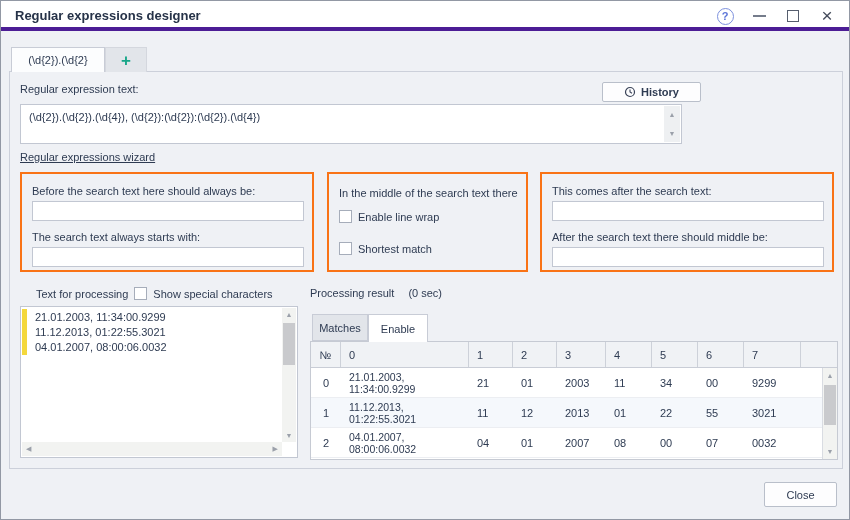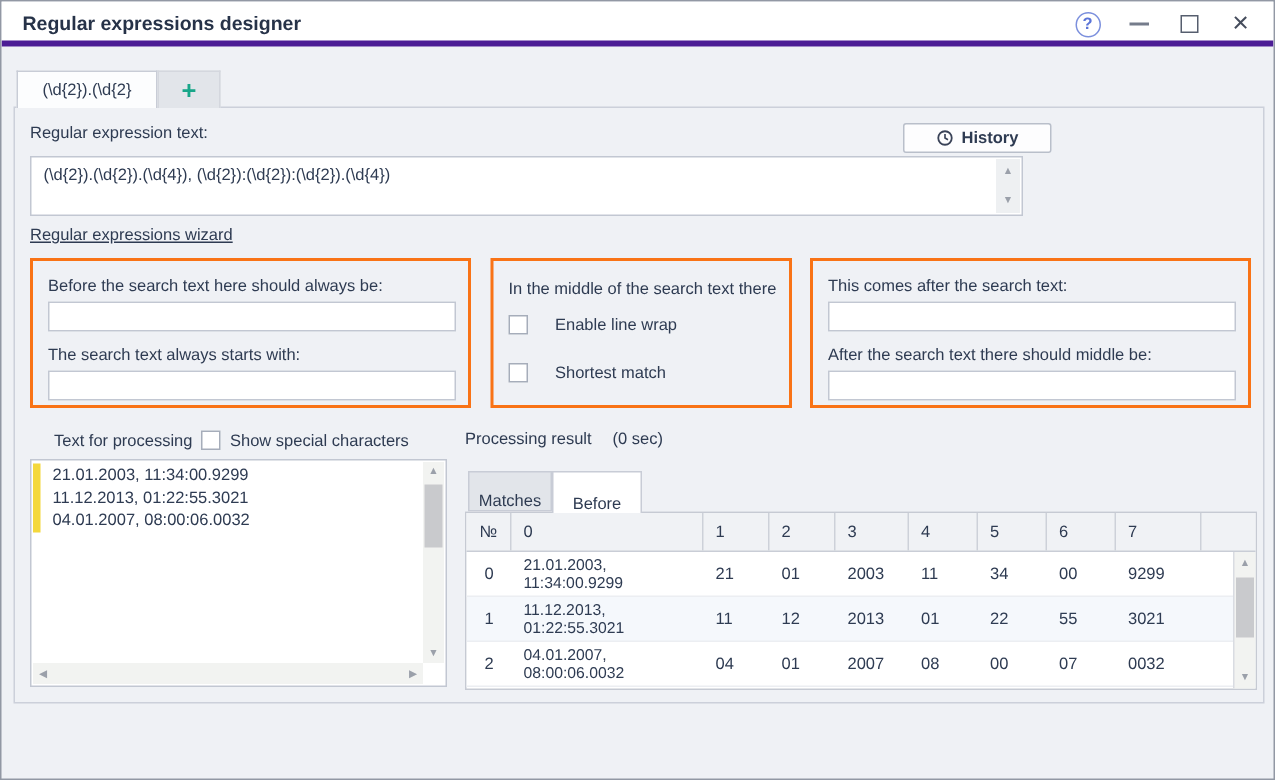--- a/index.html
+++ b/index.html
@@ -45,37 +45,37 @@
 
   .panel { position:absolute; top:100px; height:100px; border:2px solid #f97316; }
   .panel-1 { left:10px;  width:294px; }
   .panel-2 { left:317px; width:201px; }
   .panel-3 { left:530px; width:294px; }
   .p-lbl1 { position:absolute; left:10px; top:11px; white-space:nowrap; }
   .p-in1  { position:absolute; left:10px; top:27px; width:272px; height:20px; }
   .p-lbl2 { position:absolute; left:10px; top:57px; white-space:nowrap; }
   .p-in2  { position:absolute; left:10px; top:73px; width:272px; height:20px; }
   input.txt { background:#ffffff; border:1px solid #c2c7d2; font-family:"Liberation Sans",sans-serif; font-size:11px; color:#2e3b52; padding:0 5px; outline:none; }
-  .cb-row { position:absolute; left:10px; display:flex; align-items:center; gap:18px; }
+  .cb-row { position:absolute; left:10px; display:flex; align-items:center; gap:6px; }
   .checkbox { width:13px; height:13px; background:#ffffff; border:1px solid #a6adba; flex:none; cursor:pointer; }
 
   
   .proc-label-row { position:absolute; left:26px; top:215px; display:flex; align-items:center; gap:6px; }
   .textarea { position:absolute; left:10px; top:234px; width:278px; height:152px; background:#ffffff; border:1px solid #c2c7d2; }
   .ymark { position:absolute; left:1px; top:2px; width:5px; height:46px; background:#f4d83c; }
   .plines { position:absolute; left:14px; top:3px; right:18px; }
   .pline { line-height:15px; white-space:nowrap; }
   .vscroll { position:absolute; right:1px; top:1px; bottom:15px; width:14px; background:#f2f3f1; }
   .hscroll { position:absolute; left:1px; right:15px; bottom:1px; height:14px; background:#f2f3f1; }
   .harrow { position:absolute; top:0; bottom:0; display:flex; align-items:center; font-size:7px; color:#9ba0aa; cursor:pointer; }
   .thumb-v { position:absolute; left:1px; right:1px; background:#c9cacd; }
 
   
   .result-label-row { position:absolute; left:300px; top:215px; display:flex; align-items:center; }
-  .rtab { position:absolute; top:242px; height:27px; display:flex; align-items:flex-end; justify-content:center; cursor:pointer; }
+  .rtab { position:absolute; top:242px; height:27px; display:flex; align-items:center; justify-content:center; cursor:pointer; }
   .rtab-matches { left:302px; width:56px; background:#e2e5ea; border:1px solid #c8ccd6; }
   .rtab-groups  { left:358px; width:60px; background:#ffffff; border:1px solid #c8ccd6; border-bottom:none; height:28px; z-index:2; }
 
   .rtable { position:absolute; left:300px; top:269px; width:528px; height:119px; background:#ffffff; border:1px solid #c6cad3; }
   .thead { position:absolute; left:0; top:0; right:0; height:26px; background:#f0f2f5; border-bottom:1px solid #c9cdd6; display:flex; }
   .th { height:100%; display:flex; align-items:center; border-right:1px solid #cdd1d9; padding-left:8px; font-size:11px; }
   .tbody { position:absolute; left:0; top:26px; right:15px; bottom:0; overflow:hidden; }
   .trow { display:flex; height:30px; align-items:center; border-bottom:1px solid #eceef2; background:#ffffff; }
   .trow.alt { background:#f5f8fc; }
   .td { padding-left:8px; overflow:hidden; }
@@ -193,21 +193,21 @@
 
     <div class="result-label-row">
       <span>Processing result</span>
       <span style="margin-left:14px;">(0 sec)</span>
     </div>
 
     <div class="rtab rtab-matches">
       <span>Matches</span>
     </div>
     <div class="rtab rtab-groups">
-      <span>Before</span>
+      <span>Enable</span>
     </div>
 
     <div class="rtable">
       <div class="thead">
           <div class="th col-num">№</div>
           <div class="th col-c0">0</div>
           <div class="th col-c1">1</div>
           <div class="th col-c2">2</div>
           <div class="th col-c3">3</div>
           <div class="th col-c4">4</div>
@@ -253,14 +253,17 @@
         </div>
       <div class="tscroll">
         <span class="arrow" style="top:4px;">▲</span>
         <div class="thumb-v" style="top:17px; height:40px;"></div>
         <span class="arrow" style="bottom:4px;">▼</span>
       </div>
     </div>
 
   </div>
 
+  <div class="btn close-btn">
+    <span>Close</span>
+  </div>
 
 </div>
 
 </body></html>

